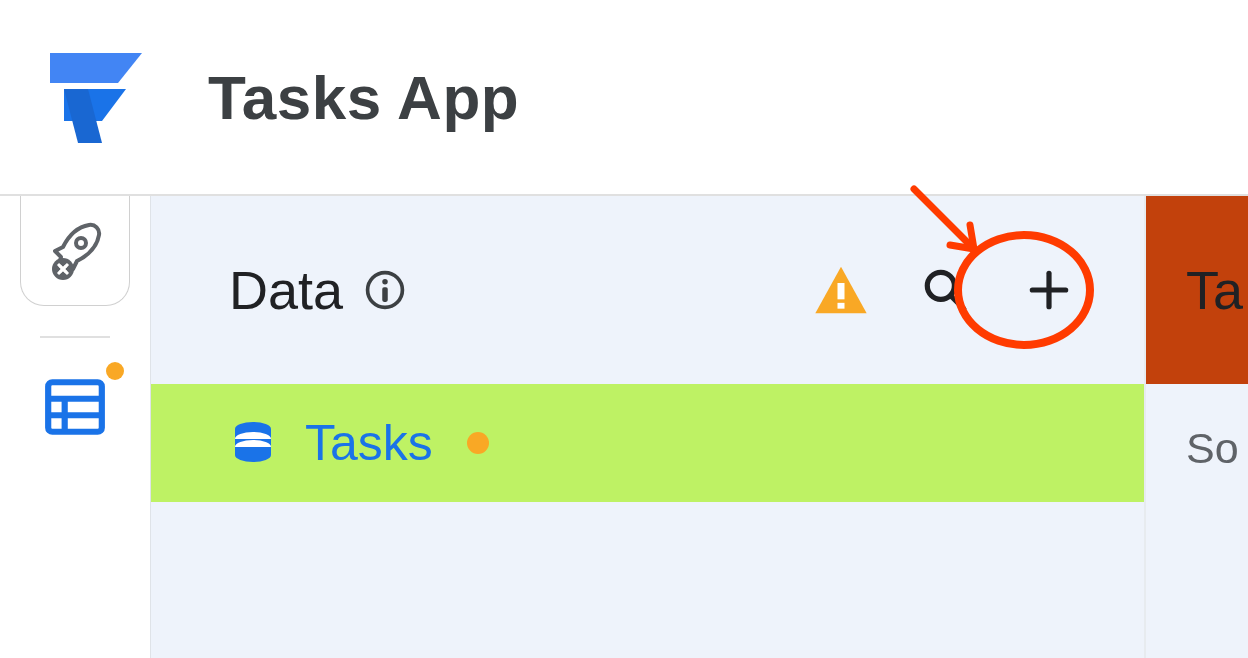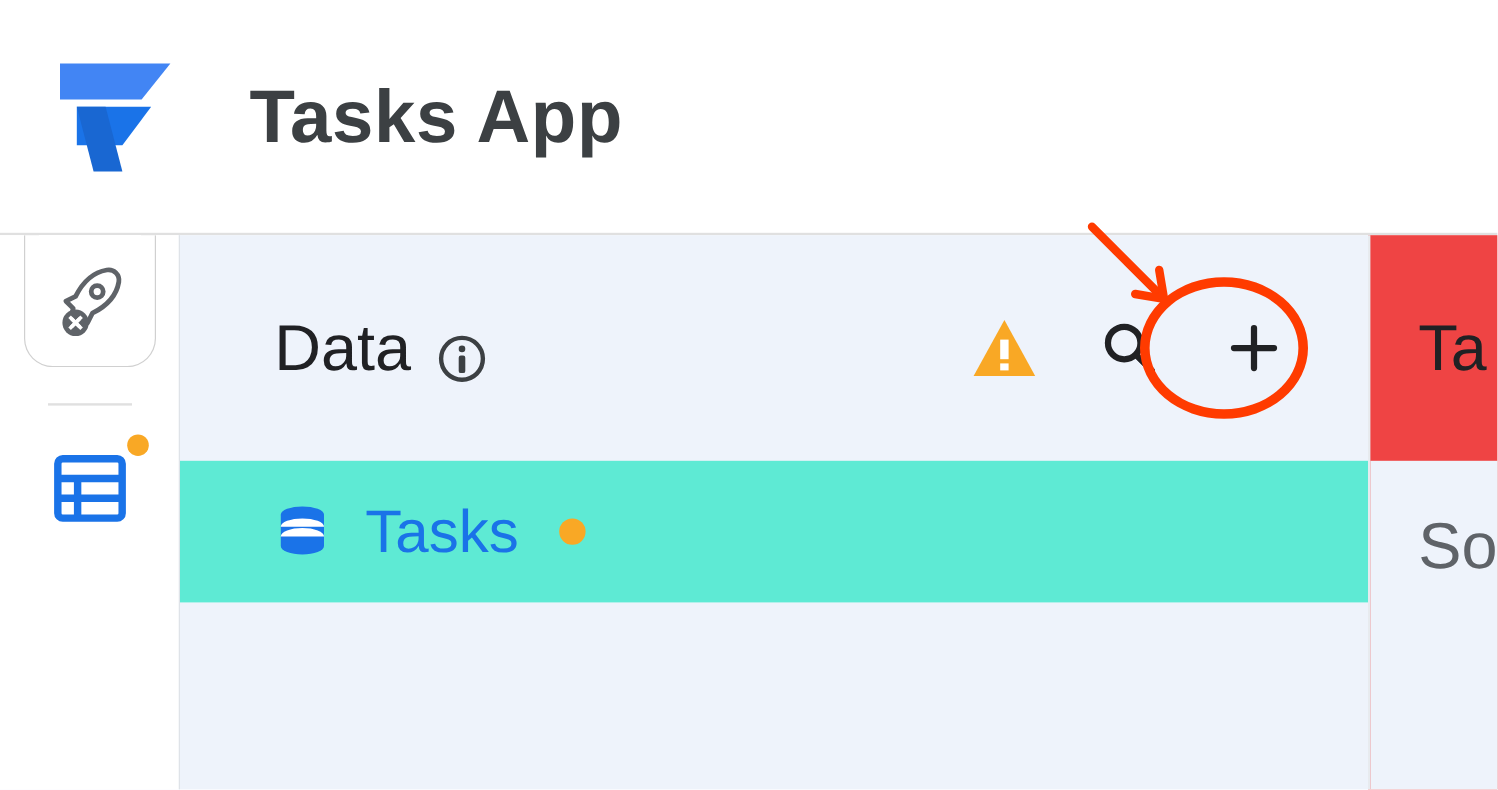--- a/index.html
+++ b/index.html
@@ -68,21 +68,21 @@
     display:flex;
     align-items:center;
     padding-left: 78px;
     padding-right: 60px;
   }
   .data-title {
     font-size: 54px;
     font-weight: 500;
     color:#202124;
     display:flex;
-    align-items:flex-end;
+    align-items:center;
     gap: 20px;
   }
   .spacer { flex:1; }
   .hdr-icon { display:flex; align-items:center; justify-content:center; width:70px; height:70px; }
   .icons-group { display:flex; align-items:center; gap:34px; position:relative; }
 
   
   .anno-circle {
     position:absolute;
     width:140px; height:118px;
@@ -96,48 +96,48 @@
   .anno-arrow {
     position:absolute;
     right: 90px;
     top: -76px;
     pointer-events:none;
   }
 
   
   .table-row {
     height: 118px;
-    background:#5eead4;
+    background:#bef264;
     display:flex;
     align-items:center;
     padding-left: 78px;
     gap: 28px;
   }
   .table-name {
     font-size: 50px;
     color:#1a73e8;
     font-weight:400;
   }
   .status-dot {
     width:22px; height:22px; border-radius:50%; background:#f9a825;
     margin-left:6px;
   }
 
   
   .right-sliver {
     flex:1;
-    background:#ef4444;
+    background:#c2410c;
     border-left:2px solid #e7ebef;
     display:flex;
     flex-direction:column;
   }
   .right-title-area { height:188px; display:flex; align-items:center; padding-left:40px; }
   .right-title { font-size:54px; font-weight:500; color:#202124; white-space:nowrap; overflow:hidden; }
   .right-body { flex:1; background:#eef3fb; padding-left:40px; display:flex; align-items:flex-start; padding-top:40px; }
-  .right-chip { font-size:54px; color:#5f6368; white-space:nowrap; overflow:hidden; }
+  .right-chip { font-size:43px; color:#5f6368; white-space:nowrap; overflow:hidden; }
 </style>
 </head>
 <body>
 
 <div class="header">
   <div class="logo">
     <svg viewBox="0 0 100 100" width="118" height="100">
       <polygon points="4,6 96,6 72,36 4,36" fill="#4285f4"></polygon>
       <polygon points="18,42 80,42 56,74 18,74" fill="#1a73e8"></polygon>
       <polygon points="18,42 42,42 56,96 32,96" fill="#1967d2"></polygon>

